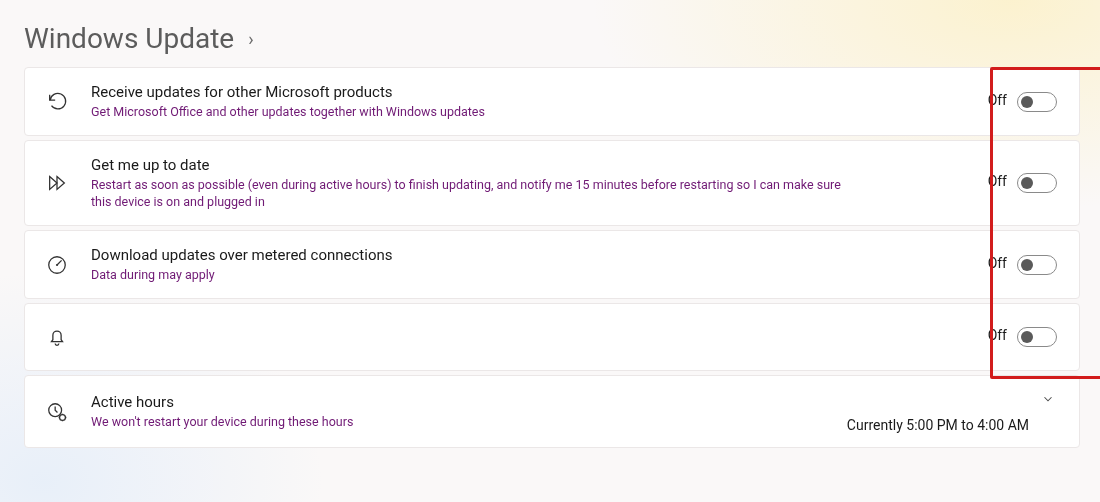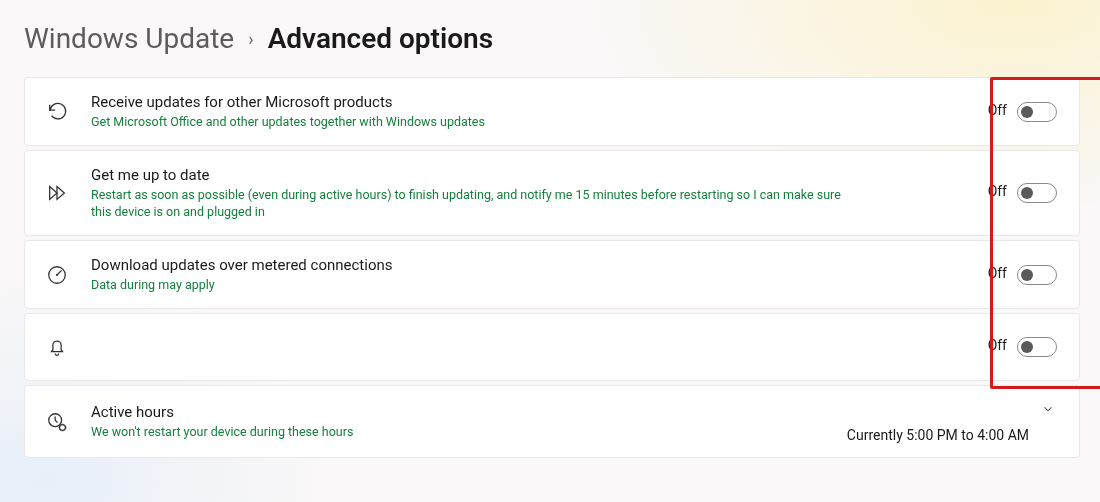--- a/index.html
+++ b/index.html
@@ -10,21 +10,21 @@
     background:
       radial-gradient(ellipse 600px 300px at 92% 0%, rgba(255,230,130,0.35) 0%, rgba(255,230,130,0) 70%),
       radial-gradient(ellipse 400px 300px at 4% 96%, rgba(150,200,255,0.18) 0%, rgba(150,200,255,0) 70%),
       #faf8f8;
     padding: 22px 20px 0 24px;
     color:#1a1a1a;
     overflow:hidden;
   }
 
   
-  .crumbs { display:flex; align-items:center; gap:14px; margin-bottom:22px; }
+  .crumbs { display:flex; align-items:center; gap:14px; margin-bottom:12px; }
   .crumb-parent { font-size:28px; font-weight:400; color:#5c5c5c; }
   .crumb-sep { font-size:18px; color:#6b6b6b; }
   .crumb-current { font-size:28px; font-weight:600; color:#1a1a1a; }
 
   
   .cards { display:flex; flex-direction:column; gap:4px; position:relative; }
 
   .card {
     background:#ffffff;
     border:1px solid #ebe7e7;
@@ -38,21 +38,21 @@
 
   .card-icon {
     width:28px; display:flex; justify-content:center; align-items:center;
     color:#323232;
     flex:0 0 28px;
   }
   .card-icon svg { width:22px; height:22px; stroke:#323232; fill:none; stroke-width:1.4; }
 
   .card-text { flex:1 1 auto; min-width:0; }
   .card-title { font-size:15px; color:#1a1a1a; line-height:1.35; }
-  .card-sub   { font-size:12.5px; color:#15803d; line-height:1.35; margin-top:2px; max-width:760px; }
+  .card-sub   { font-size:12.5px; color:#701a75; line-height:1.35; margin-top:2px; max-width:760px; }
 
   .card-right { display:flex; align-items:flex-start; gap:10px; flex:0 0 auto; }
   .toggle-label { font-size:14px; color:#1a1a1a; }
 
   .toggle {
     width:40px; height:20px; border-radius:10px;
     background:#fff;
     border:1px solid #8a8a8a;
     position:relative;
     display:inline-block;
@@ -74,21 +74,20 @@
     pointer-events:none;
     border-radius:2px;
   }
 </style>
 </head>
 <body>
 
 <div class="crumbs">
   <span class="crumb-parent">Windows Update</span>
   <span class="crumb-sep">›</span>
-  <span class="crumb-current">Advanced options</span>
 </div>
 
 <div class="cards">
 
   <div class="card">
     <span class="card-icon">
       <svg viewBox="0 0 24 24">
           <path d="M4 4v6h6"></path>
           <path d="M4.5 10A8.5 8.5 0 1 1 6 16"></path>
         </svg>

